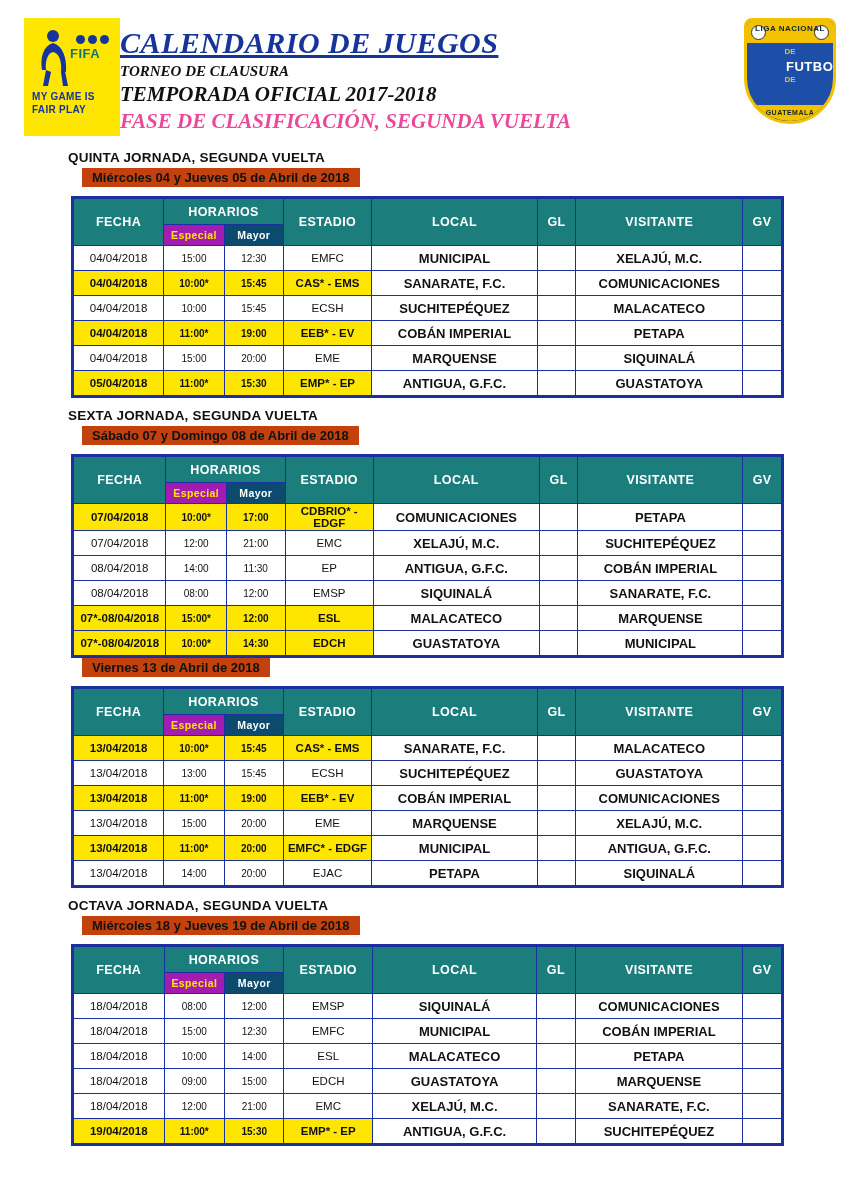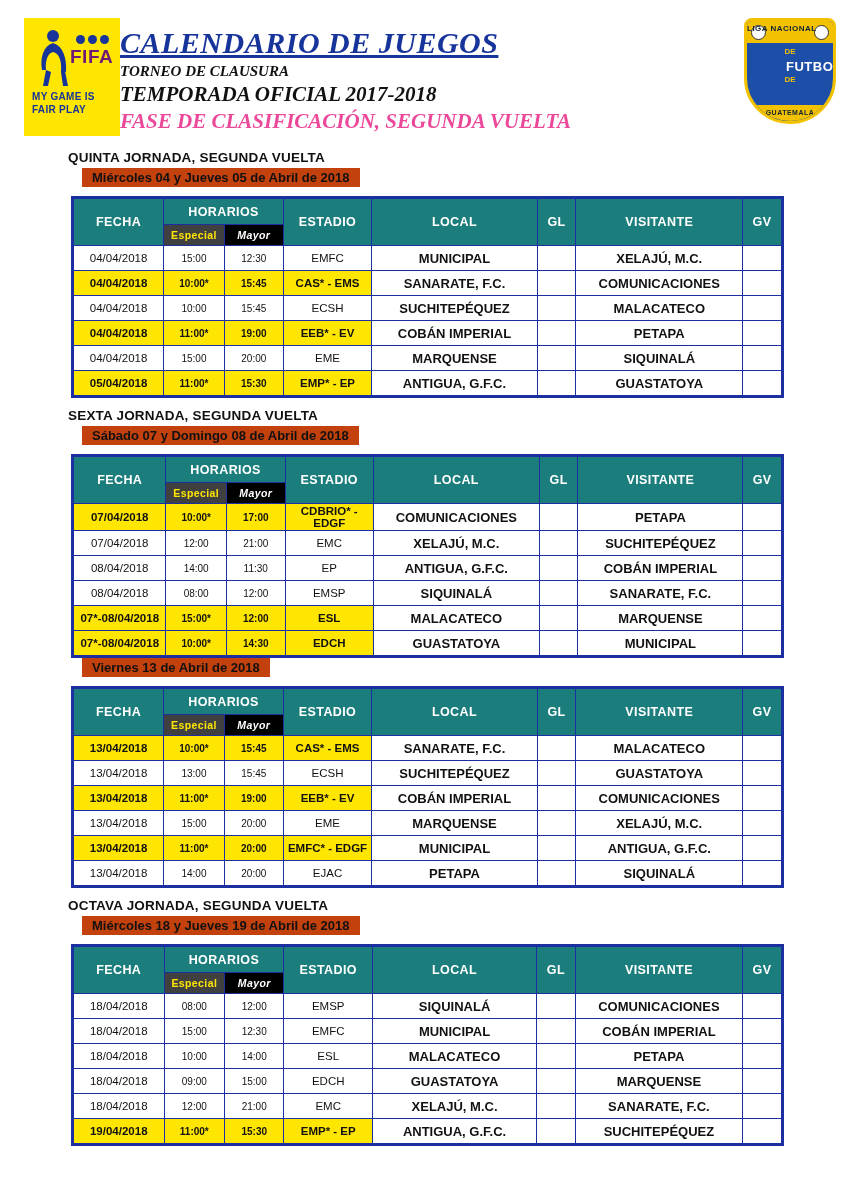--- a/index.html
+++ b/index.html
@@ -2,37 +2,37 @@
 <html><head>
 <meta charset="utf-8">
 <style>
   html,body{margin:0;padding:0;background:#000;}
   body{width:862px;height:1200px;font-family:"Liberation Sans",sans-serif;}
   .page{position:relative;width:862px;height:1200px;background:#ffffff;overflow:hidden;}
 
   
   .header{display:flex;align-items:flex-start;justify-content:space-between;padding:18px 24px 4px 24px;}
   .fifa-logo{width:96px;height:118px;background:#ffe600;position:relative;flex:0 0 auto;}
-  .fifa-logo .fifatxt{position:absolute;left:46px;top:28px;font-size:19px;font-weight:bold;color:#701a75;letter-spacing:.5px;}
+  .fifa-logo .fifatxt{position:absolute;left:46px;top:28px;font-size:13px;font-weight:bold;color:#0f766e;letter-spacing:.5px;}
   .fifa-logo .mygame{position:absolute;left:8px;top:72px;font-size:10px;font-weight:bold;color:#17349b;line-height:13px;letter-spacing:.3px;}
   .fifa-logo .fig{position:absolute;left:12px;top:10px;width:34px;height:60px;}
   .fifa-logo .dots{position:absolute;left:52px;top:12px;}
   .fifa-logo .dots span{display:inline-block;width:9px;height:9px;border-radius:50%;background:#17349b;margin-right:3px;}
 
   .title-block{flex:1;text-align:left;padding-top:8px;}
   .t1{font-family:"Liberation Serif",serif;font-style:italic;font-weight:bold;font-size:30px;color:#17349b;letter-spacing:.5px;text-decoration:underline;}
   .t2{font-family:"Liberation Serif",serif;font-style:italic;font-weight:bold;font-size:15px;color:#111;margin-top:3px;}
   .t3{font-family:"Liberation Serif",serif;font-style:italic;font-weight:bold;font-size:21px;color:#111;margin-top:2px;}
   .t4{font-family:"Liberation Serif",serif;font-style:italic;font-weight:bold;font-size:21px;color:#ec4899;margin-top:2px;}
   .t5{font-family:"Liberation Serif",serif;font-style:italic;font-weight:bold;font-size:21px;color:#111;margin-top:2px;}
 
   .liga-logo{width:96px;height:104px;position:relative;flex:0 0 auto;}
   .shield{width:86px;height:100px;margin:0 auto;background:#1d4ea8;border:3px solid #f2c200;border-radius:8px 8px 46px 46px;position:relative;overflow:hidden;}
   .shield .top{position:absolute;top:0;left:0;right:0;height:22px;background:#f2c200;}
-  .shield .ltop{position:absolute;top:3px;left:0;right:0;text-align:left;font-size:8px;font-weight:bold;color:#123;letter-spacing:.5px;}
+  .shield .ltop{position:absolute;top:3px;left:0;right:0;text-align:center;font-size:8px;font-weight:bold;color:#123;letter-spacing:.5px;}
   .shield .l2{position:absolute;top:26px;left:0;right:0;text-align:center;font-size:8px;font-weight:bold;color:#f2c200;}
   .shield .l3{position:absolute;top:38px;left:0;right:0;text-align:center;font-size:13px;font-weight:bold;color:#fff;letter-spacing:.5px;padding-left:39px;}
   .shield .l4{position:absolute;top:54px;left:0;right:0;text-align:center;font-size:8px;font-weight:bold;color:#f2c200;}
   .shield .bot{position:absolute;bottom:0;left:0;right:0;height:16px;background:#f2c200;text-align:center;font-size:7px;font-weight:bold;color:#123;line-height:16px;letter-spacing:.5px;}
   .shield .ball{position:absolute;top:4px;width:13px;height:13px;border-radius:50%;background:#fff;border:1px solid #333;}
   .shield .ball.l{left:4px;}
   .shield .ball.r{right:4px;}
 
   
   .block{margin:0 24px 0 24px;}
@@ -44,22 +44,22 @@
   thead th{background:#1c7d7d;color:#ffffff;font-size:12.5px;font-weight:bold;letter-spacing:.4px;height:24px;}
   thead tr.sub th{height:18px;font-size:10.5px;}
   thead th.horarios{padding-bottom:0;}
   td{font-size:12px;height:22px;color:#111;}
   td.fecha{font-size:11.5px;}
   td.hora{font-size:10px;}
   td.est{font-size:11.5px;}
   td.team{font-weight:bold;font-size:13px;}
   td.gl,td.gv{width:38px;}
   .hl{background:#ffe600;font-weight:bold;}
-  .sub-esp{background:#404040;color:#ffe600;font-size:10.5px;font-weight:bold;}
-  .sub-may{background:#000000;color:#ffffff;font-size:10.5px;font-weight:bold;font-style:italic;}
+  .sub-esp{background:#a21caf;color:#ffe600;font-size:10.5px;font-weight:bold;}
+  .sub-may{background:#0c4a6e;color:#ffffff;font-size:10.5px;font-weight:bold;}
 
   col.c-fecha{width:95px;}
   col.c-esp{width:62px;}
   col.c-may{width:62px;}
   col.c-est{width:92px;}
   col.c-local{width:172px;}
   col.c-gl{width:38px;}
   col.c-vis{width:172px;}
   col.c-gv{width:38px;}
 </style>

